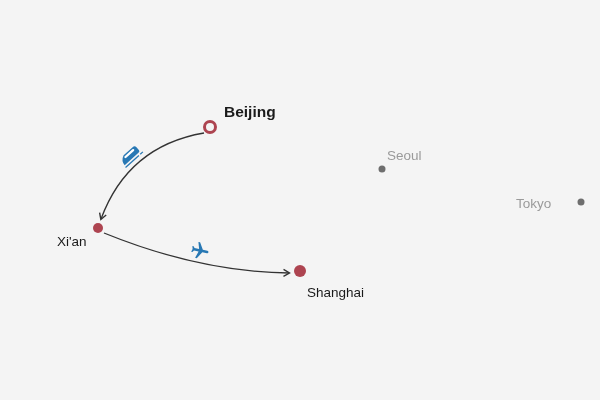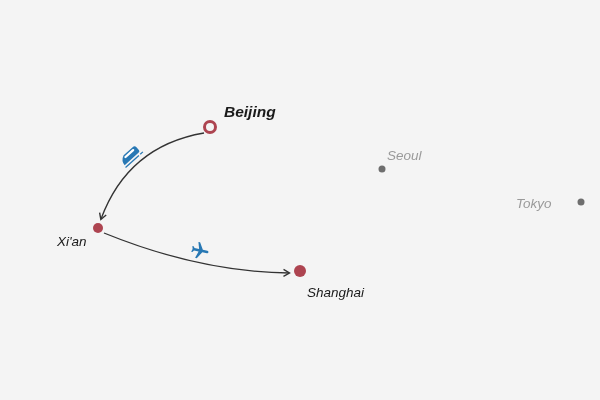--- a/index.html
+++ b/index.html
@@ -6,21 +6,20 @@
       margin: 0;
       padding: 0;
     }
     .stage {
       position: relative;
       width: 600px;
       height: 400px;
       background: var(--background, #f4f4f4);
       overflow: hidden;
       font-family: "Liberation Sans", sans-serif;
-      font-style: italic;
     }
     .map-svg { display: block; }
     .route {
       fill: none;
       stroke: var(--route, #333333);
       stroke-width: 1.3;
     }
     .route-arrow {
       fill: none;
       stroke: var(--route, #333333);

